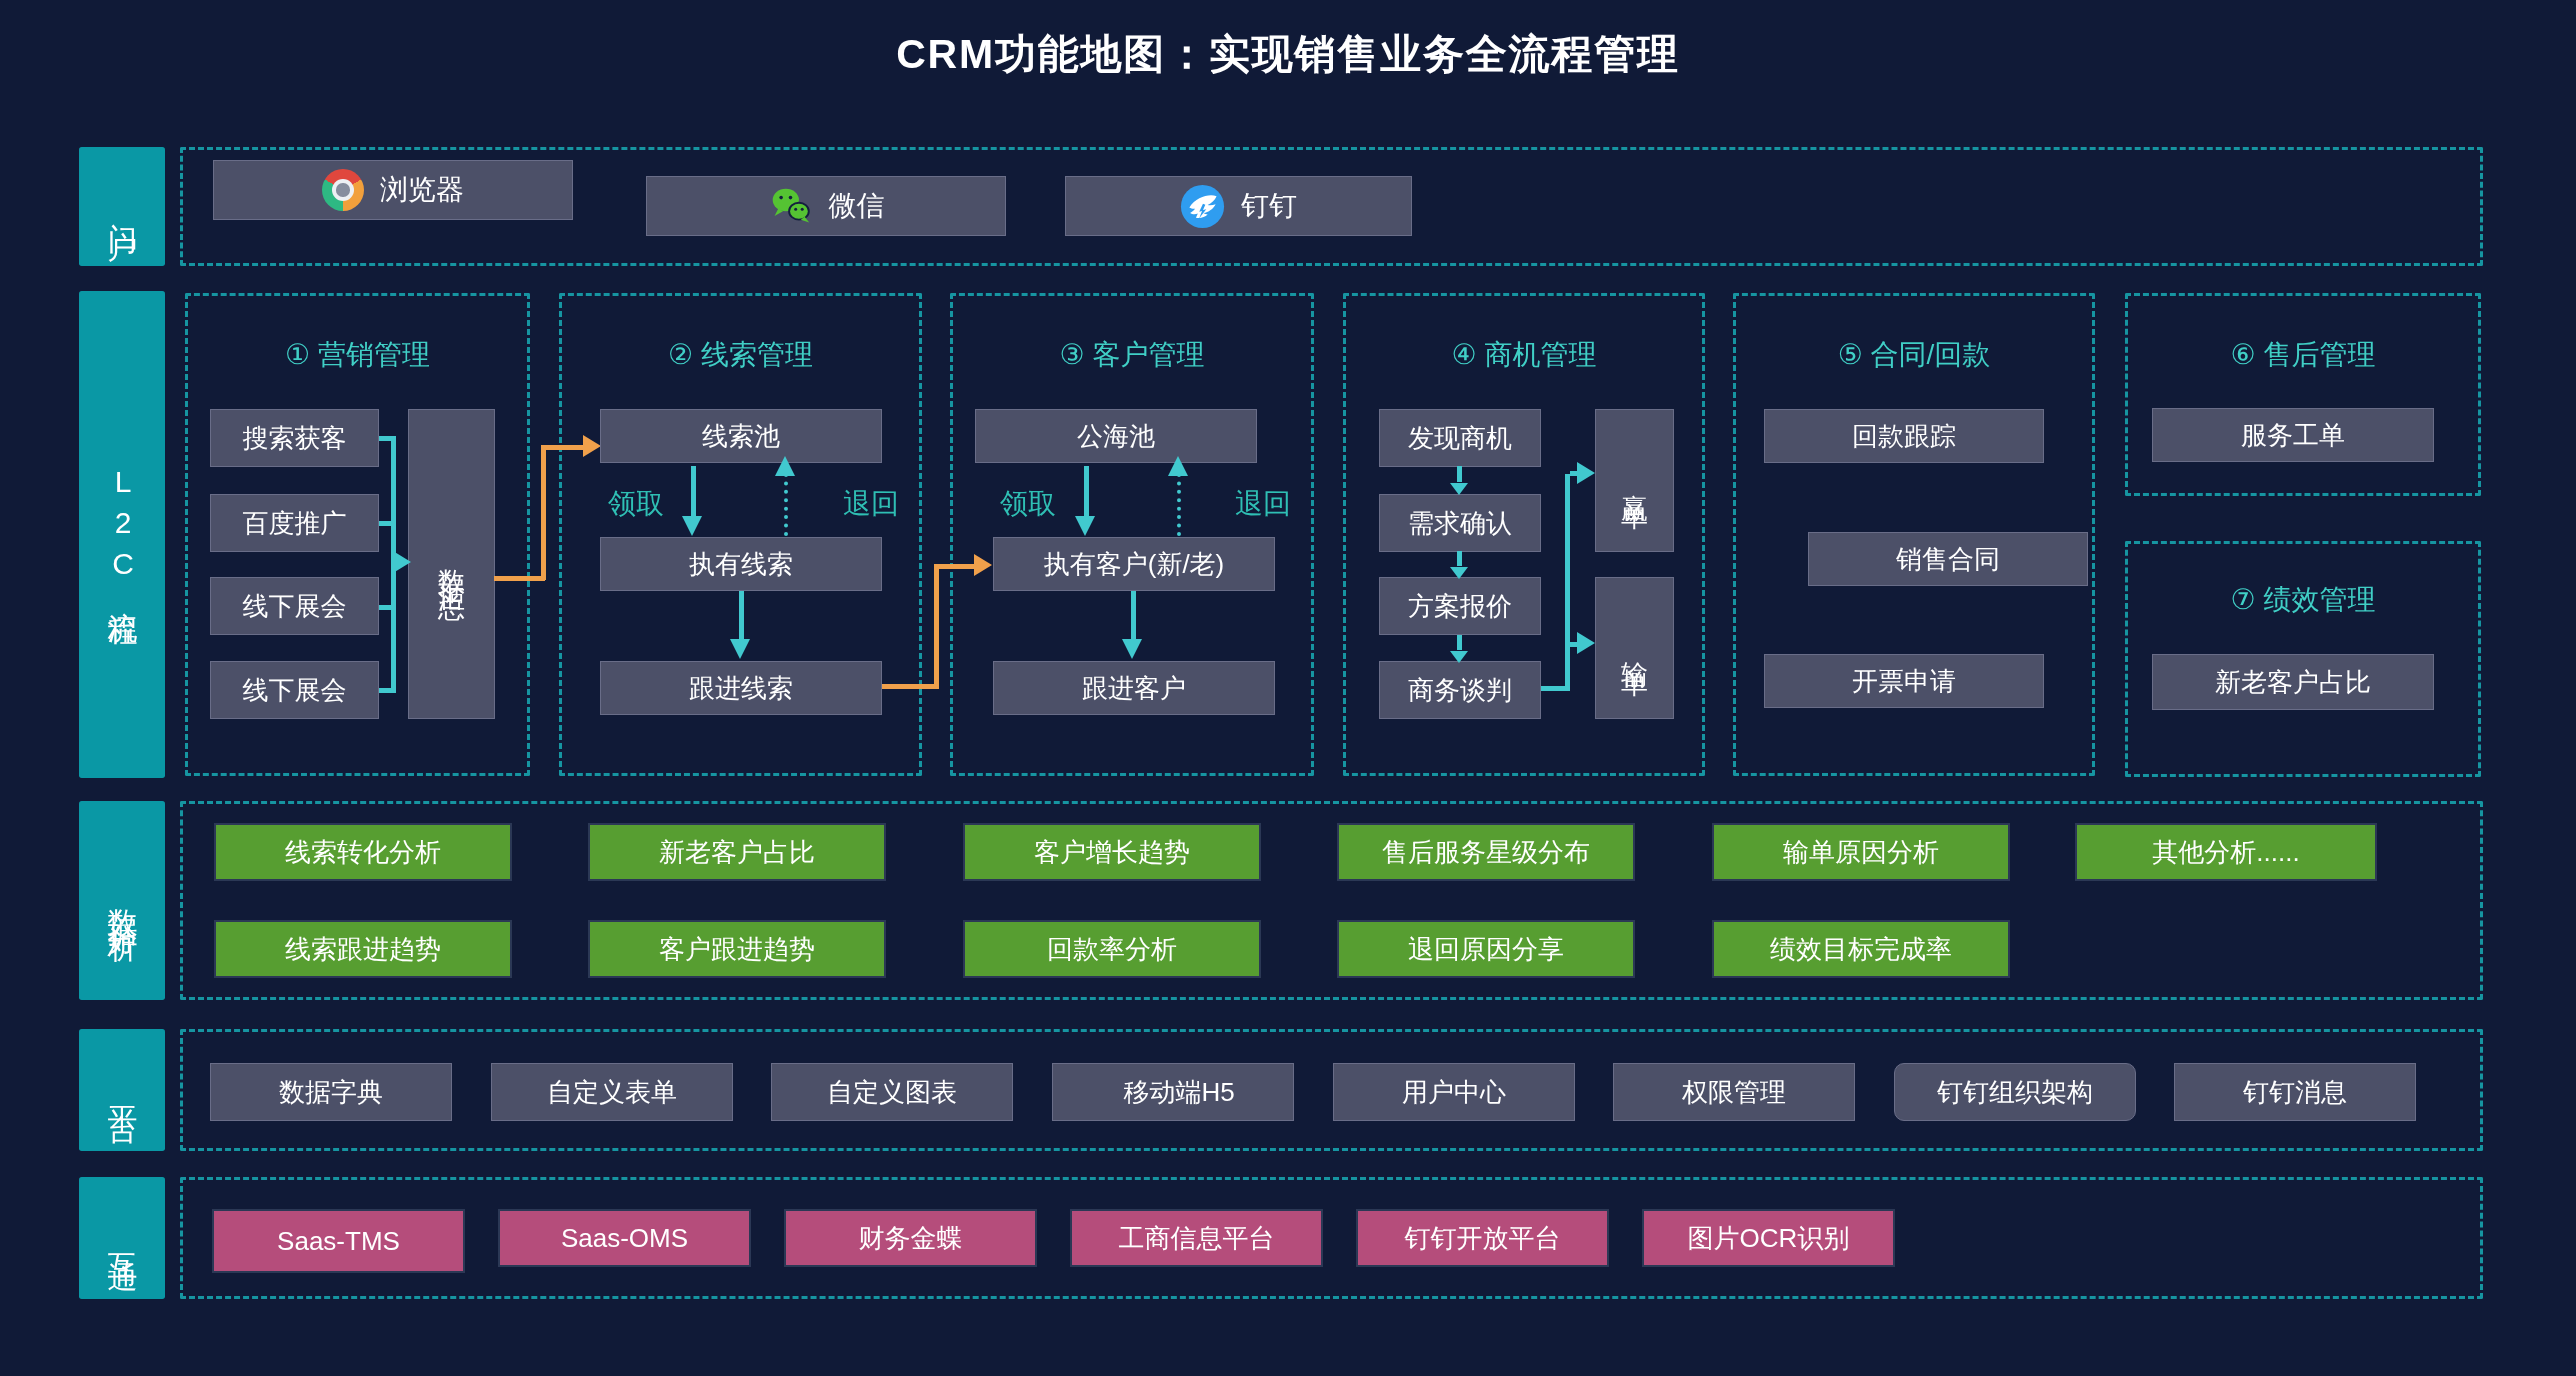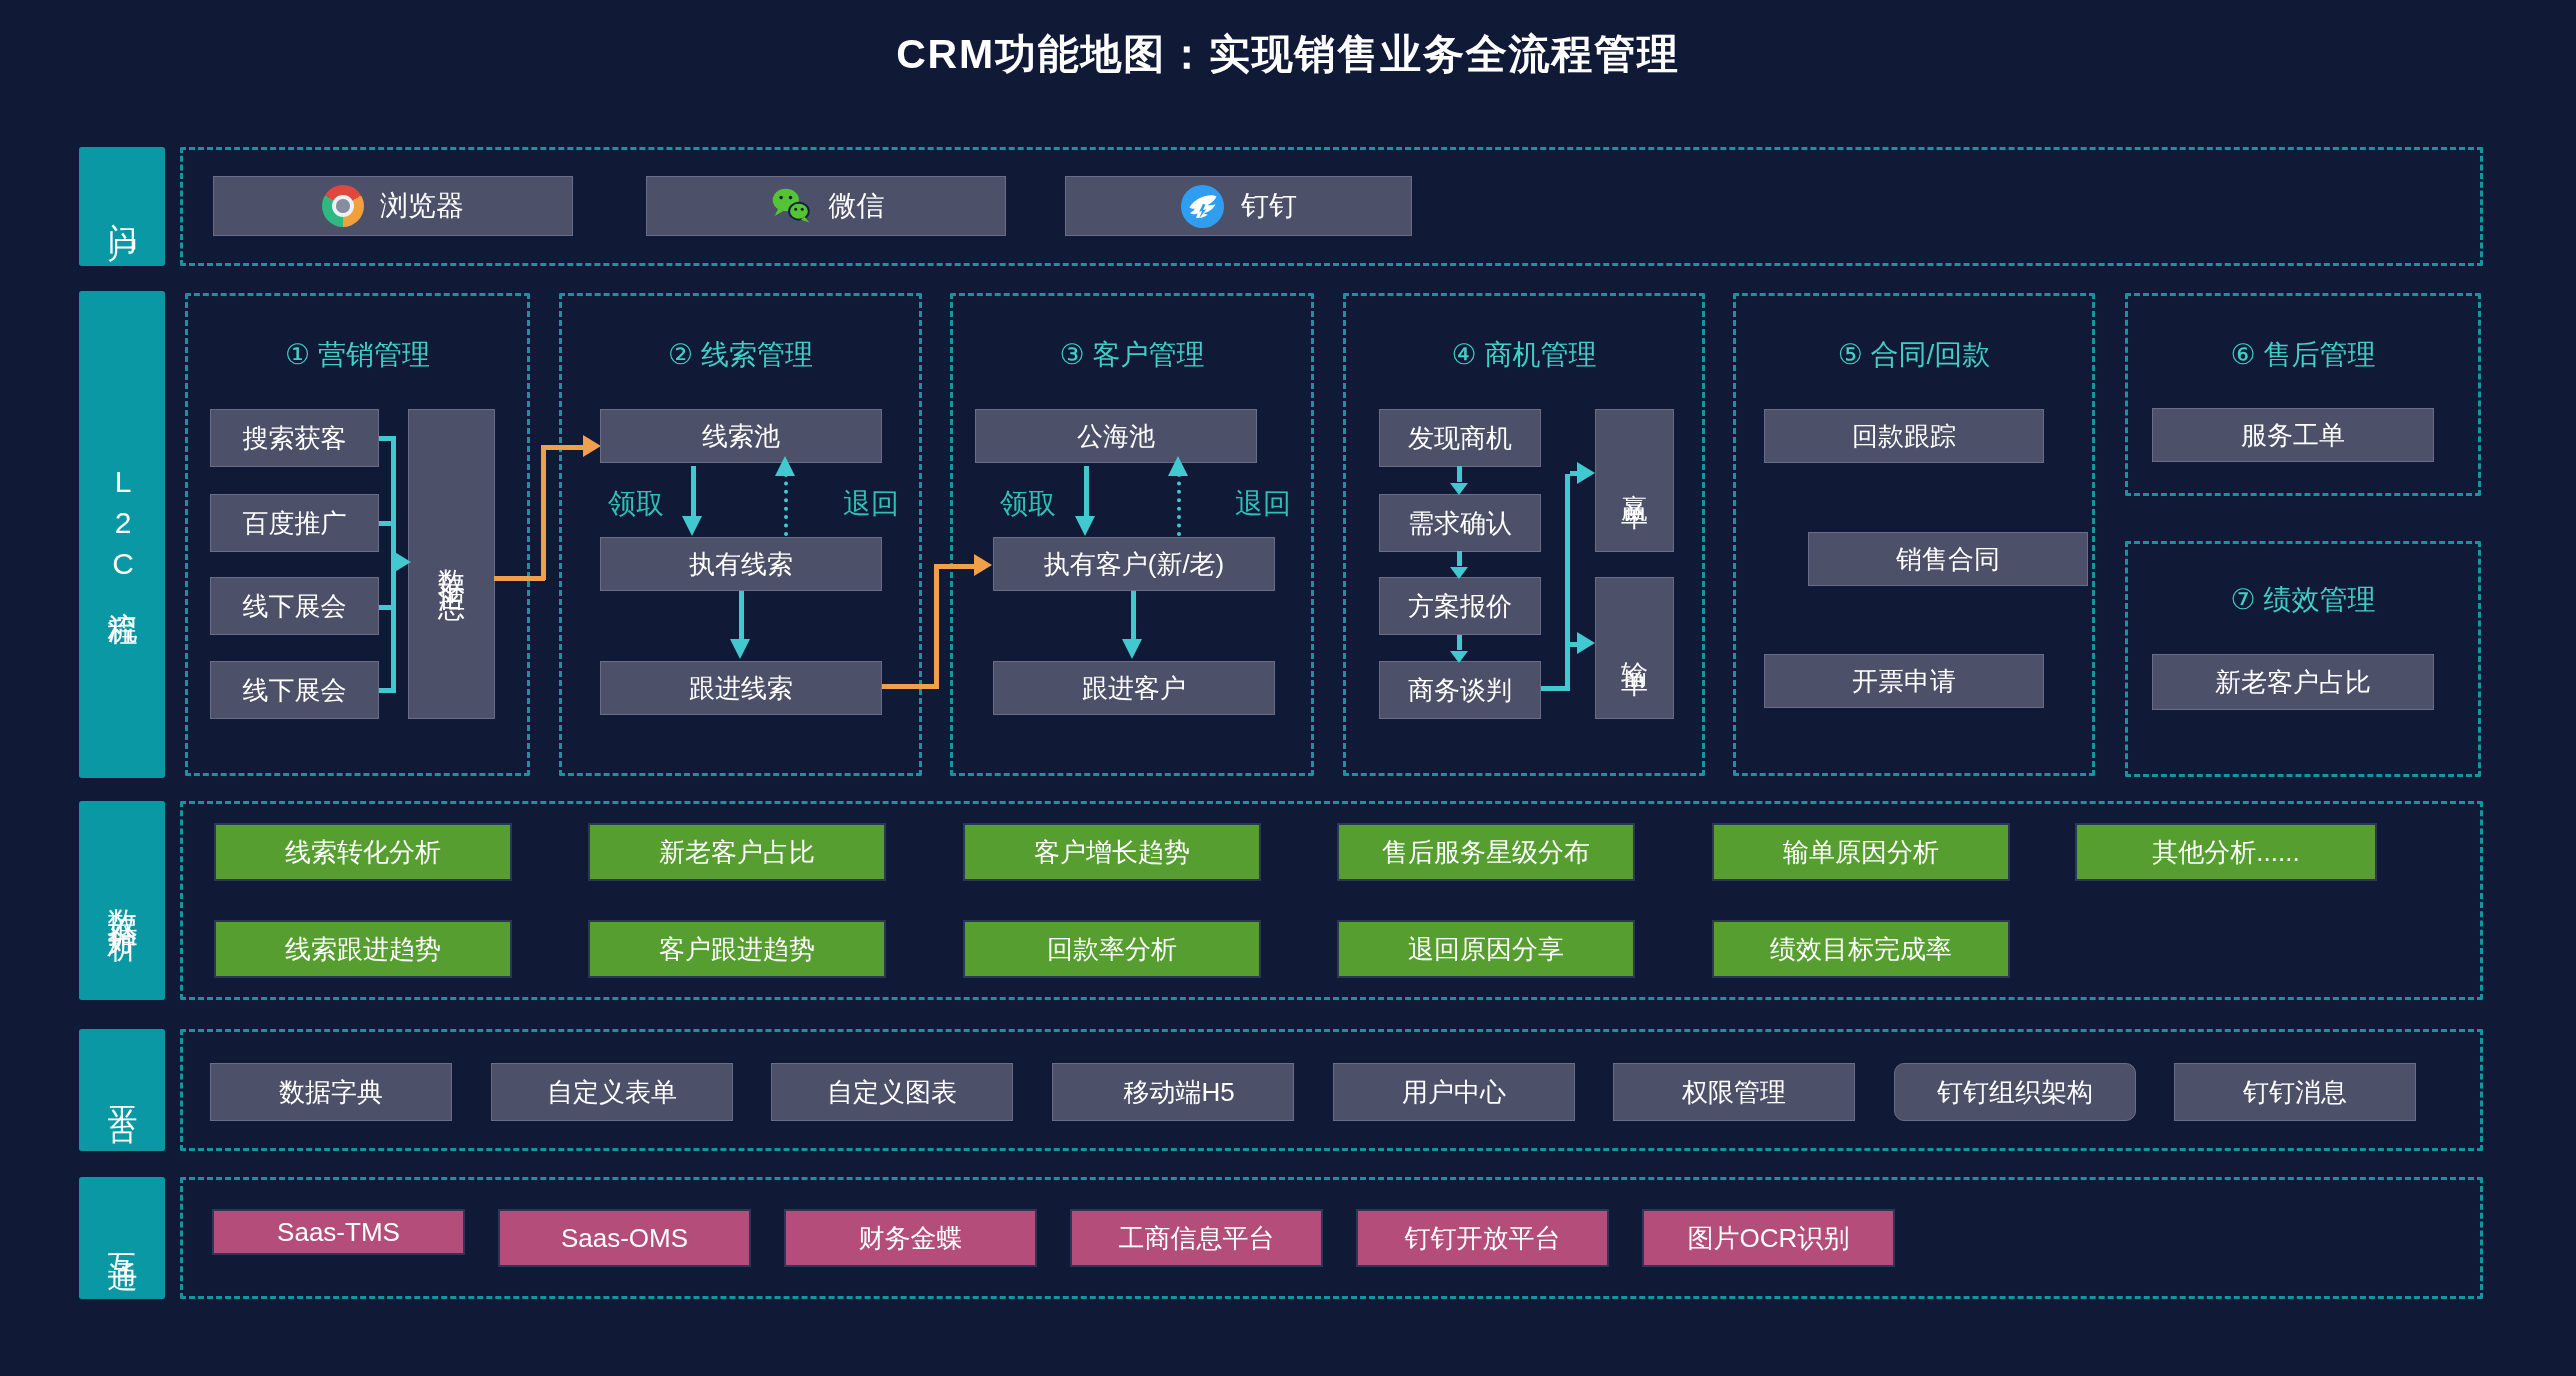--- a/index.html
+++ b/index.html
@@ -47,21 +47,21 @@
   <div class="abs teal-box center vtext" style="left:79px;top:291px;width:86px;height:487px;">L2C流程</div>
   <div class="abs teal-box center vtext" style="left:79px;top:801px;width:86px;height:199px;">数据分析</div>
   <div class="abs teal-box center vtext" style="left:79px;top:1029px;width:86px;height:122px;">平台</div>
   <div class="abs teal-box center vtext" style="left:79px;top:1177px;width:86px;height:122px;">互通</div>
 
   <div class="abs frame" style="left:180px;top:147px;width:2303px;height:119px;"></div>
   <div class="abs frame" style="left:180px;top:801px;width:2303px;height:199px;"></div>
   <div class="abs frame" style="left:180px;top:1029px;width:2303px;height:122px;"></div>
   <div class="abs frame" style="left:180px;top:1177px;width:2303px;height:122px;"></div>
 
-  <div class="abs node center portal" style="left:213px;top:176px;width:360px;height:60px;">
+  <div class="abs node center portal" style="left:213px;top:160px;width:360px;height:60px;">
     <span class="chrome"></span>
     <span>浏览器</span>
   </div>
   <div class="abs node center portal" style="left:646px;top:176px;width:360px;height:60px;">
     <span class="icon-svg">
       <svg viewBox="0 0 48 48" width="45" height="45">
         <ellipse cx="19" cy="17" rx="14" ry="12" fill="#55c333"></ellipse>
         <path d="M11 26 L7 34 L16 29 Z" fill="#55c333"></path>
         <circle cx="14" cy="14.5" r="1.9" fill="#13203d"></circle>
         <circle cx="24" cy="14.5" r="1.9" fill="#13203d"></circle>
@@ -188,21 +188,21 @@
 
   <div class="abs node center" style="left:210px;top:1063px;width:242px;height:58px;">数据字典</div>
   <div class="abs node center" style="left:491px;top:1063px;width:242px;height:58px;">自定义表单</div>
   <div class="abs node center" style="left:771px;top:1063px;width:242px;height:58px;">自定义图表</div>
   <div class="abs node center" style="left:1052px;top:1063px;width:242px;height:58px;padding-left:12px;">移动端H5</div>
   <div class="abs node center" style="left:1333px;top:1063px;width:242px;height:58px;">用户中心</div>
   <div class="abs node center" style="left:1613px;top:1063px;width:242px;height:58px;">权限管理</div>
   <div class="abs node center" style="left:1894px;top:1063px;width:242px;height:58px;border-radius:10px;">钉钉组织架构</div>
   <div class="abs node center" style="left:2174px;top:1063px;width:242px;height:58px;">钉钉消息</div>
 
-  <div class="abs pink-box center" style="left:212px;top:1209px;width:253px;height:46px;">Saas-TMS</div>
+  <div class="abs pink-box center" style="left:212px;top:1209px;width:253px;height:64px;">Saas-TMS</div>
   <div class="abs pink-box center" style="left:498px;top:1209px;width:253px;height:58px;">Saas-OMS</div>
   <div class="abs pink-box center" style="left:784px;top:1209px;width:253px;height:58px;">财务金蝶</div>
   <div class="abs pink-box center" style="left:1070px;top:1209px;width:253px;height:58px;">工商信息平台</div>
   <div class="abs pink-box center" style="left:1356px;top:1209px;width:253px;height:58px;">钉钉开放平台</div>
   <div class="abs pink-box center" style="left:1642px;top:1209px;width:253px;height:58px;">图片OCR识别</div>
 
 </div>
 
 
 </body></html>

